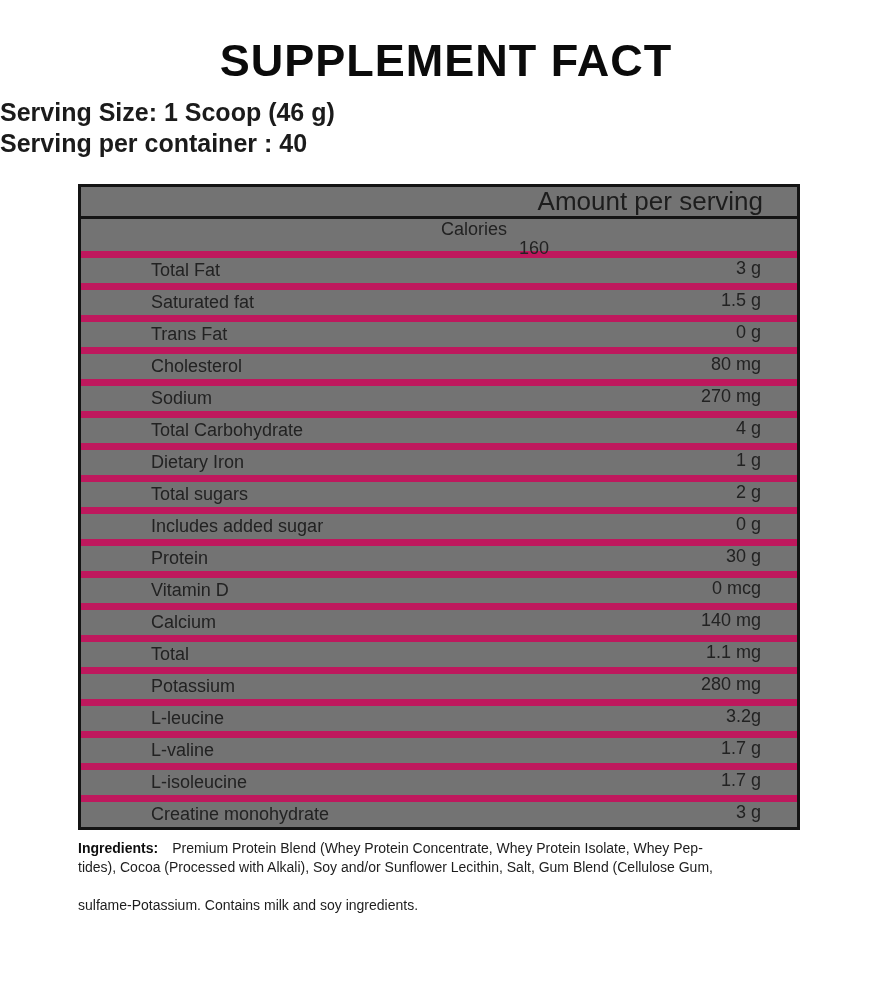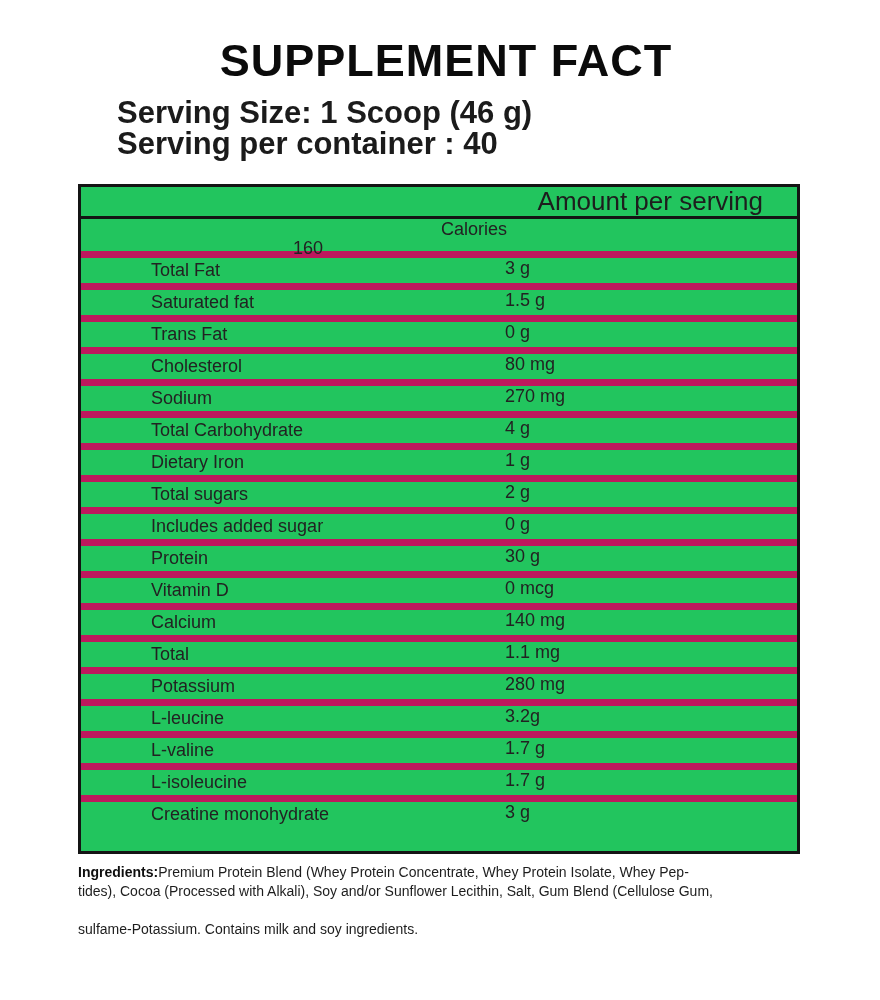--- a/index.html
+++ b/index.html
@@ -16,33 +16,31 @@
     margin: 34px 0 10px 12px;
     text-align: center;
     font-size: 45px;
     line-height: 53px;
     font-weight: 800;
     letter-spacing: 1px;
     color: #0b0b0b;
   }
 
   .serving-info {
-    margin-left: 117px;
-    font-size: 31px;
+    font-size: 25px;
     line-height: 31px;
     font-weight: 700;
     color: #1b1b1b;
   }
 
   .facts-table {
     margin: 25px 0 0 78px;
     width: 722px;
     border: 3px solid #141414;
-    padding-bottom: 24px;
-    background: #22c55e;
+    background: #737373;
   }
   .thead {
     height: 32px;
     display: flex;
     justify-content: flex-end;
     align-items: center;
     padding-right: 34px;
     font-size: 26px;
     font-weight: 400;
     color: #1d1d1d;
@@ -58,39 +56,39 @@
   .row .label {
     flex: 1;
     padding-left: 70px;
     font-size: 18px;
     color: #222222;
     white-space: nowrap;
   }
   .row .value {
     width: 256px;
     margin-right: 36px;
-    text-align: left;
+    text-align: right;
     font-size: 18px;
     color: #222222;
     position: relative;
     top: -2px;
     white-space: nowrap;
   }
 
   .ingredients {
     margin: 9px 0 0 78px;
     width: 740px;
     font-size: 14px;
     line-height: 19px;
     color: #1d1d1d;
     letter-spacing: 0px;
   }
   .ingredients .ing-label {
     font-weight: 800;
-    margin-right: 0;
+    margin-right: 14px;
     color: #0e0e0e;
   }
 </style>
 </head>
 <body>
 
 <div class="page">
 
   <h1 class="title">SUPPLEMENT FACT</h1>
 

